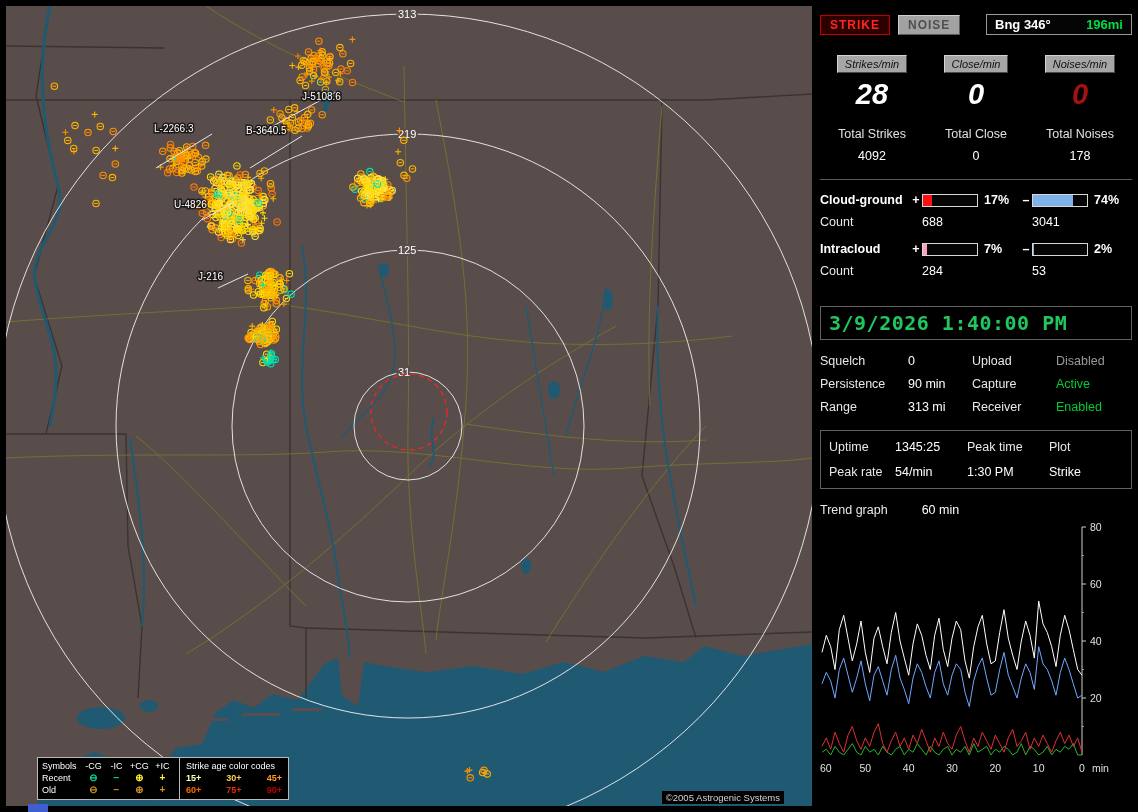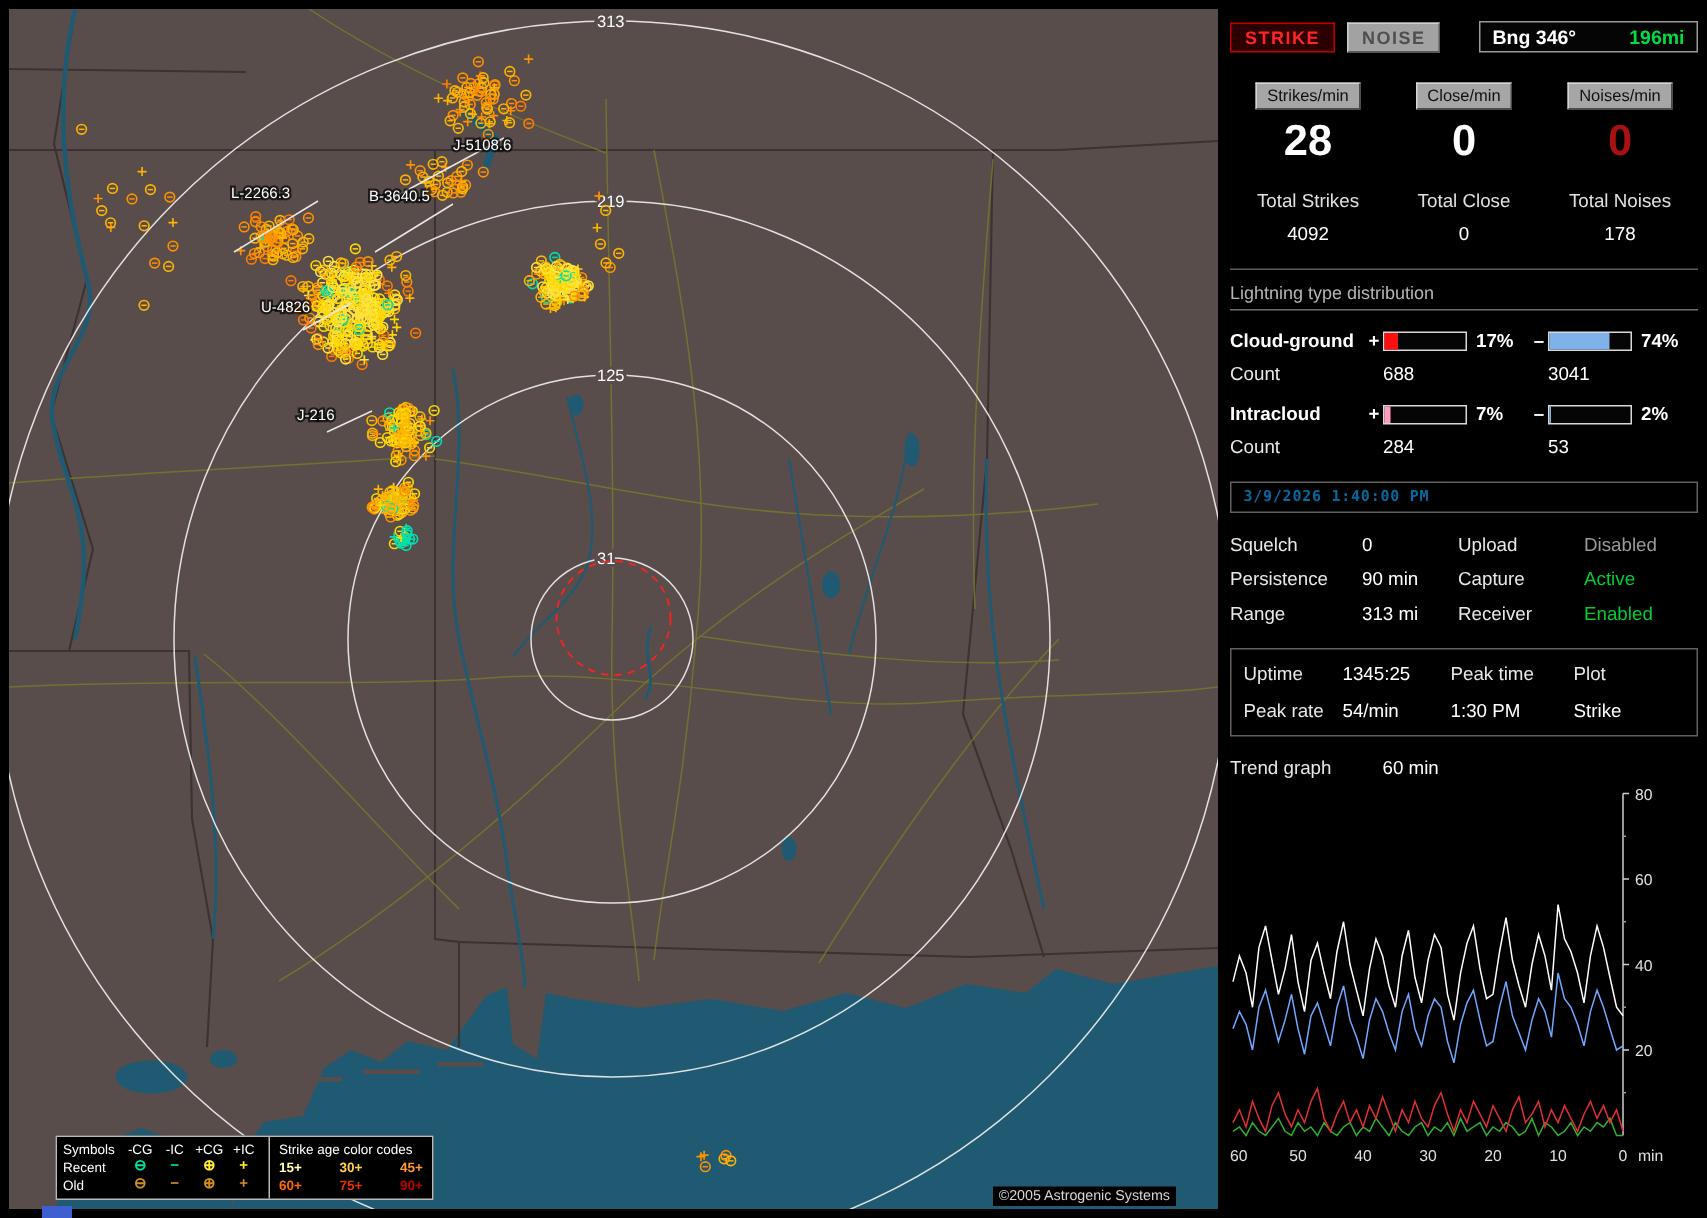--- a/index.html
+++ b/index.html
@@ -22,40 +22,40 @@
   .lg-age-r{display:flex;justify-content:space-between;font-weight:bold;}
   
   .panel{position:absolute;left:820px;top:6px;width:312px;height:800px;color:#e8e8e8;font-size:12.5px;}
   .topbar{display:flex;align-items:center;margin-top:8px;}
   .ind{font-size:12px;font-weight:bold;letter-spacing:1px;padding:2px 9px;margin-right:8px;}
   .ind.strike{color:#ff2525;background:#2d0000;border:1px solid #c00000;}
   .ind.noise{color:#4f4f4f;background:#a2a2a2;border:1px solid #cfcfcf;border-bottom-color:#5a5a5a;border-right-color:#5a5a5a;}
   .bng{margin-left:auto;border:1px solid #9a9a9a;background:#050505;padding:2px 8px;font-size:13px;
        font-weight:bold;color:#fff;min-width:128px;display:flex;justify-content:space-between;gap:10px;}
   .bng .mi{color:#00dd44;}
-  .rates{display:grid;grid-template-columns:1fr 1fr 1fr;text-align:center;margin-top:20px;}
+  .rates{display:grid;grid-template-columns:1fr 1fr 1fr;text-align:center;margin-top:20px;font-style:italic;}
   .rate-box .lbl{background:#a6a6a6;color:#101010;font-size:11px;padding:2px 7px;display:inline-block;
        border:1px solid #d5d5d5;border-bottom-color:#4a4a4a;border-right-color:#4a4a4a;}
   .rate-box .val{font-size:29px;font-weight:bold;margin-top:5px;color:#fff;}
   .totals{display:grid;grid-template-columns:1fr 1fr 1fr;text-align:center;margin-top:16px;row-gap:8px;}
   .totals .lbl{color:#e0e0e0;}
   .totals .val{color:#fff;}
   hr.sep{border:none;border-top:1px solid #5c5c5c;margin:16px 0 0 0;}
   .dist-title{color:#b5b5b5;font-size:12px;margin-top:8px;padding-bottom:4px;border-bottom:1px solid #707070;}
   .dist-row{display:grid;grid-template-columns:90px 12px 56px 42px 12px 56px 42px;align-items:center;margin-top:13px;}
   .dist-row .name{font-weight:bold;color:#fff;}
   .sign{text-align:center;color:#fff;font-weight:bold;}
   .bar{height:11px;border:1px solid #d8d8d8;background:#050505;display:block;}
   .bar i{display:block;height:100%;width:0;}
   .pct{font-weight:bold;color:#fff;padding-left:6px;}
   .count-row{display:grid;grid-template-columns:90px 12px 56px 42px 12px 56px 42px;margin-top:8px;}
   .count-row .cnt1{grid-column:3;color:#fff;}
   .count-row .cnt2{grid-column:6;color:#fff;}
-  .datetime{margin-top:16px;border:1px solid #606060;padding:4px 8px;
-            font-family:"DejaVu Sans Mono",monospace;font-weight:bold;font-size:10px;color:#0369a1;letter-spacing:0.5px;}
+  .datetime{margin-top:28px;border:1px solid #606060;padding:4px 8px;
+            font-family:"DejaVu Sans Mono",monospace;font-weight:bold;font-size:20px;color:#22c55e;letter-spacing:0.5px;}
   .status{display:grid;grid-template-columns:88px 64px 84px 76px;margin-top:14px;row-gap:9px;}
   .session{margin-top:16px;border:1px solid #606060;padding:9px 8px;display:grid;
            grid-template-columns:66px 72px 82px 1fr;row-gap:11px;}
   .white{color:#fff;}
   .trendrow{margin-top:14px;display:flex;}
   .trendrow .win{margin-left:34px;color:#fff;}
   #trend-svg{margin-top:6px;display:block;background:#000;}
   .bg-frag{position:absolute;left:28px;top:804px;width:20px;height:8px;background:#3f5fd0;}
 </style>
 </head>
@@ -1603,21 +1603,20 @@
       <div class="lbl">Total Strikes</div>
       <div class="lbl">Total Close</div>
       <div class="lbl">Total Noises</div>
       <div class="val">4092</div>
       <div class="val">0</div>
       <div class="val">178</div>
     </div>
 
     <hr class="sep">
 
-    <div class="dist-title">Lightning type distribution</div>
 
     <div class="dist-row">
       <span class="name">Cloud-ground</span>
       <span class="sign">+</span>
       <span class="bar">
           <i style="width: 17%; background: rgb(255, 16, 16);"></i>
         </span>
       <span class="pct">17%</span>
       <span class="sign">–</span>
       <span class="bar">

